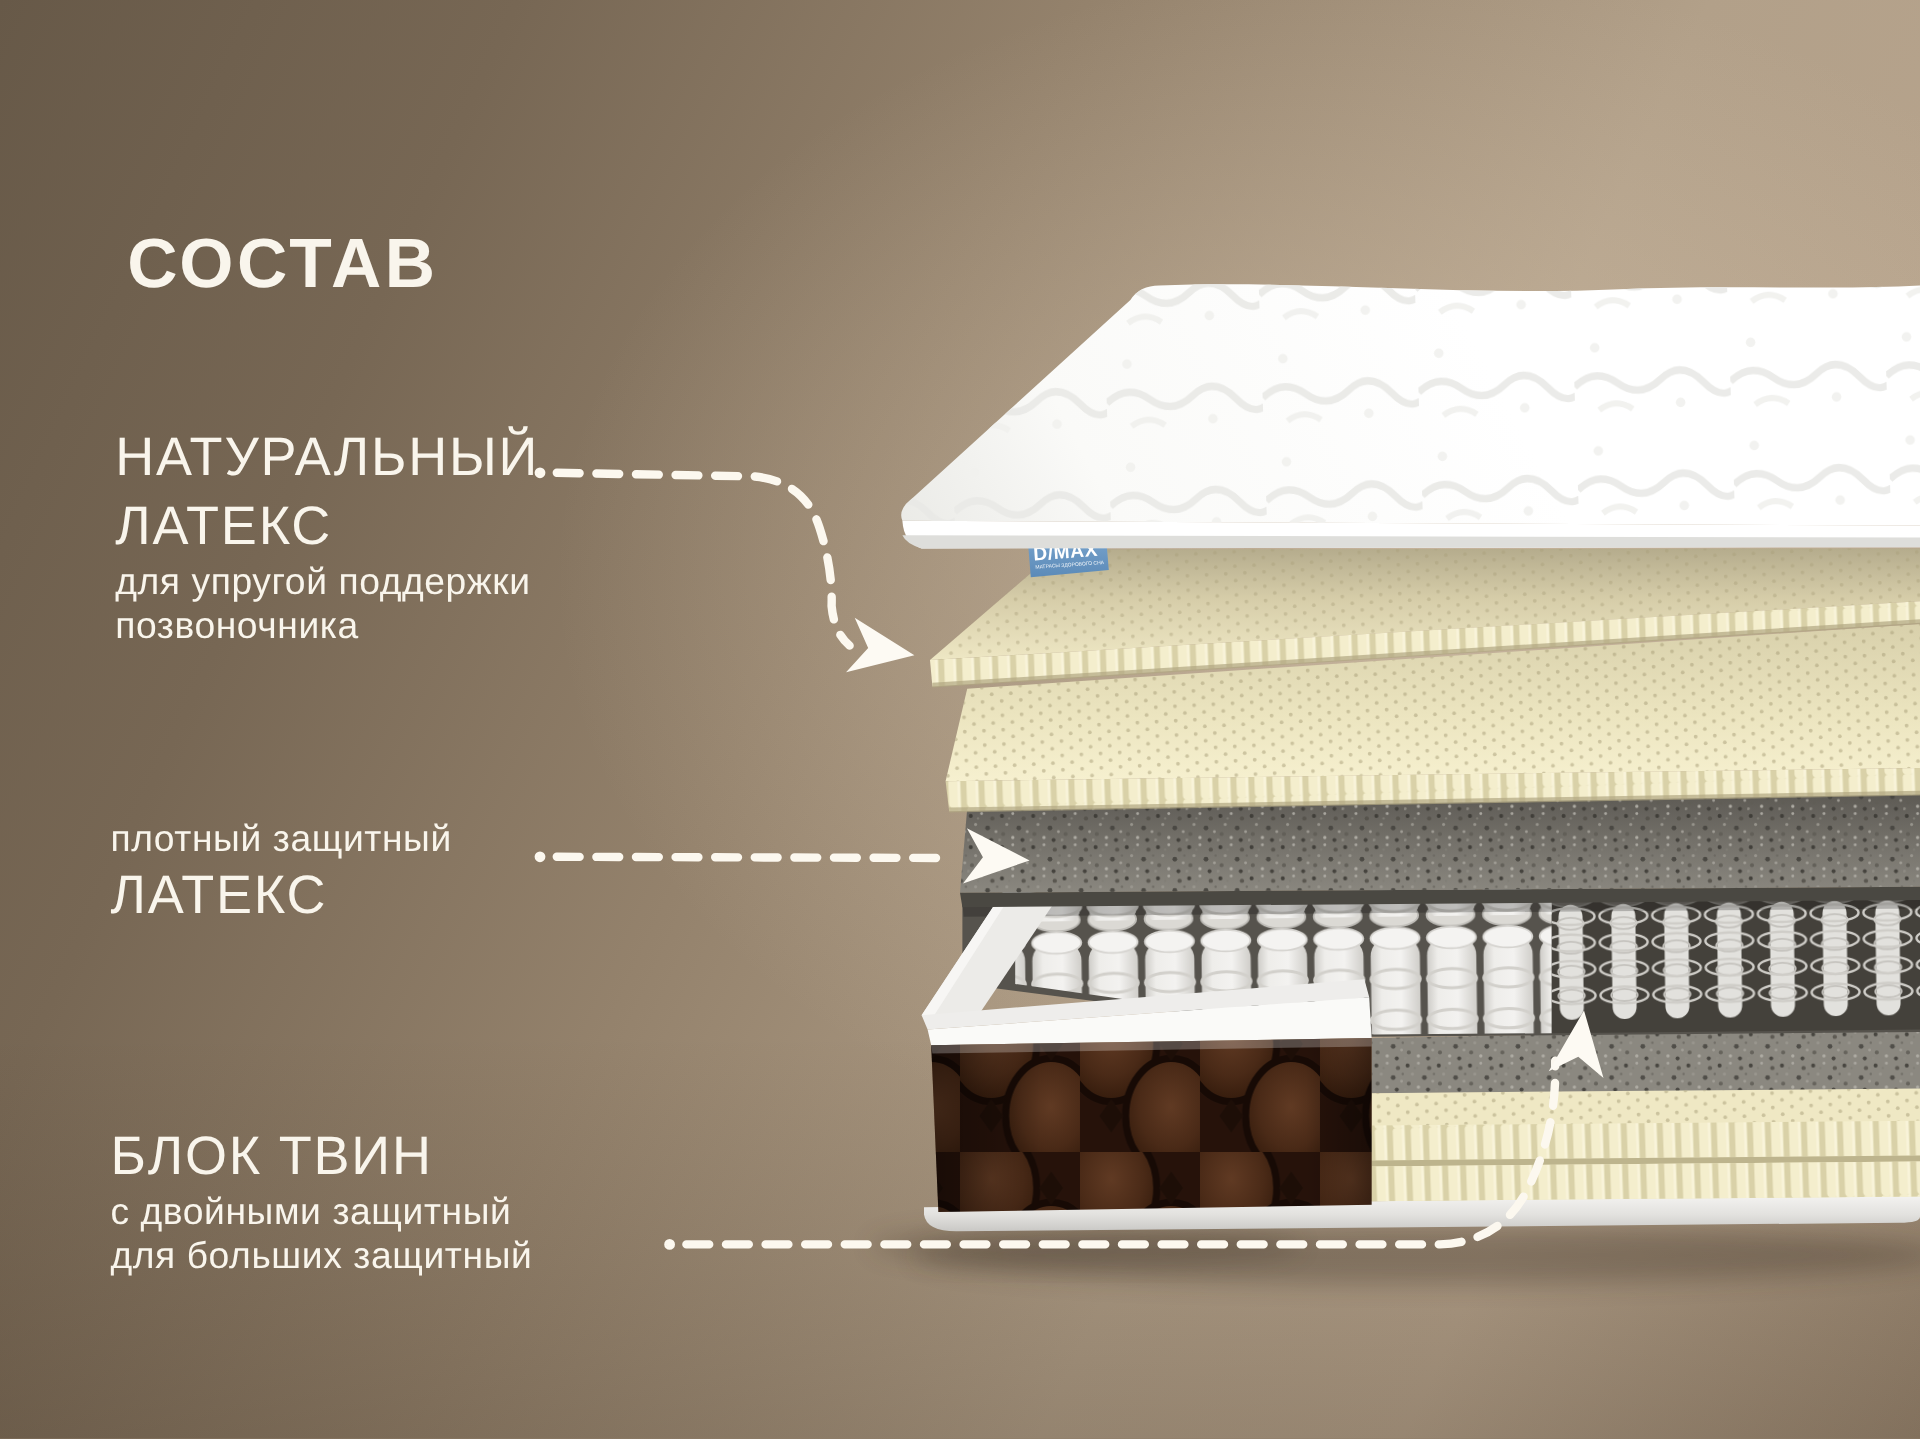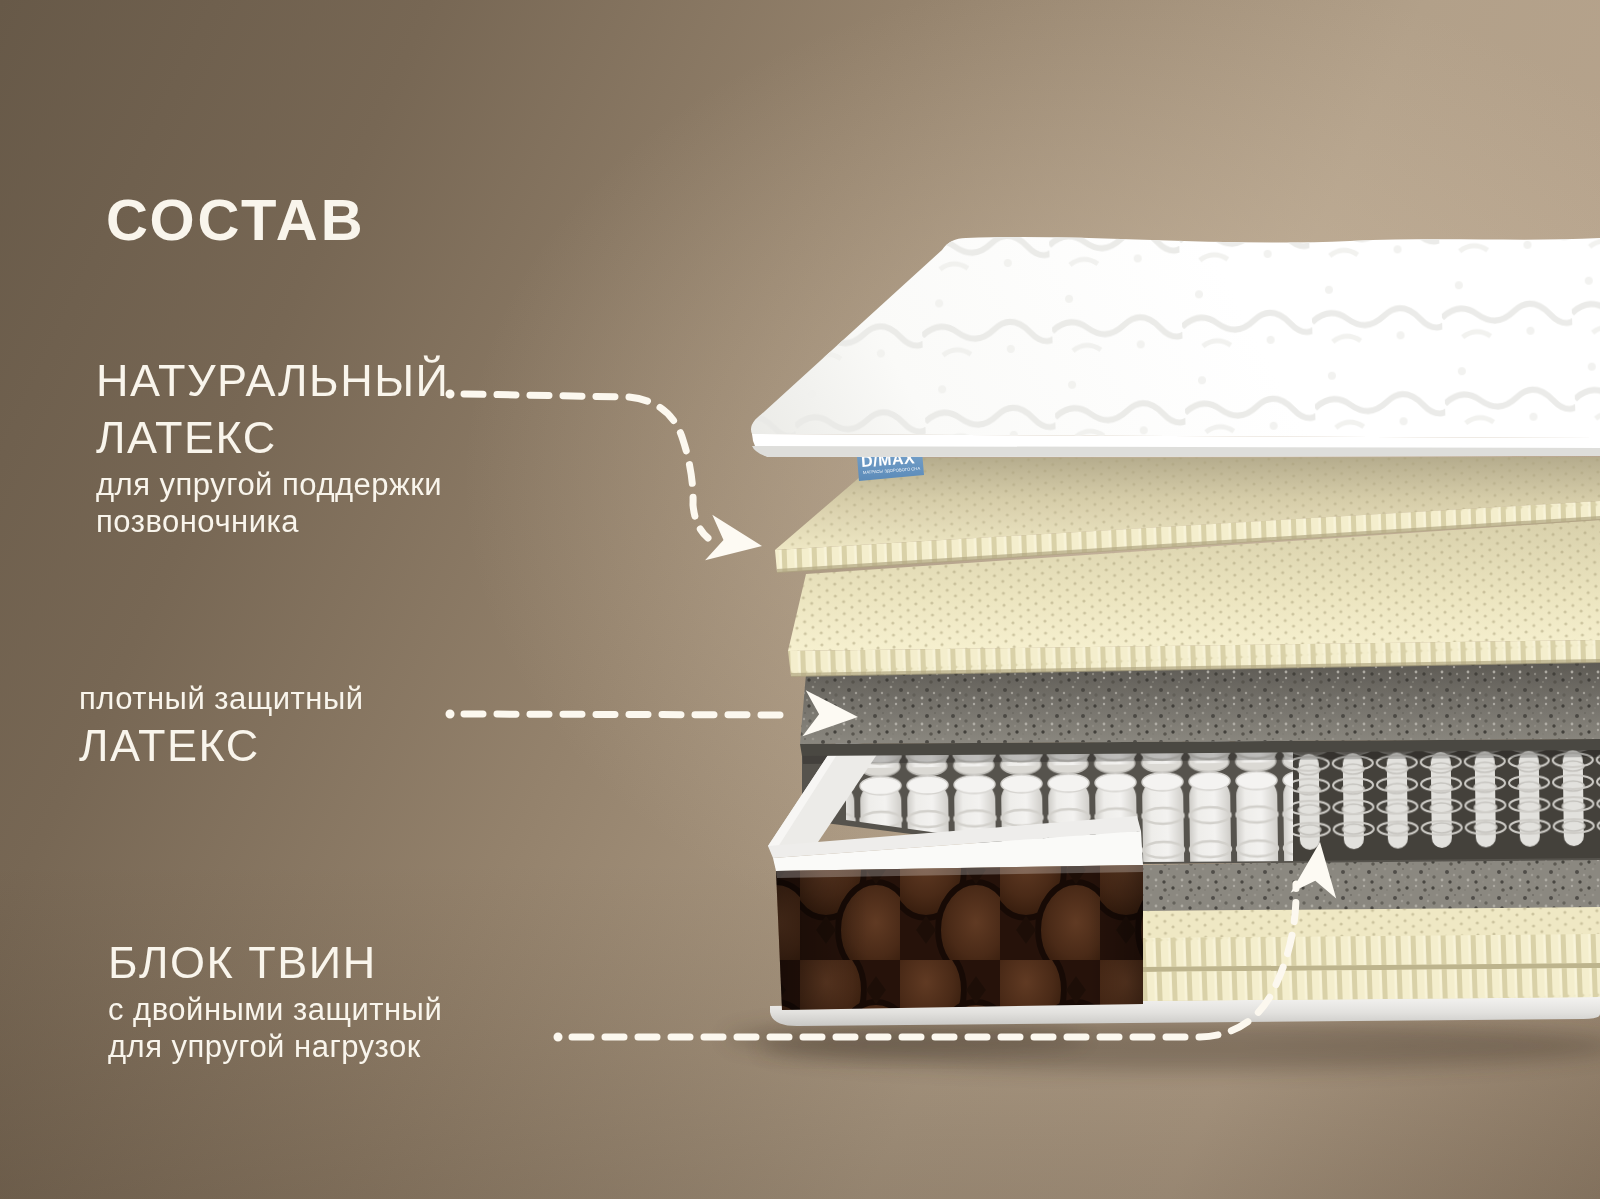--- a/index.html
+++ b/index.html
@@ -233,24 +233,24 @@
 
   <div class="txt" style="left:96px;top:352px;">
     <div class="lbl-big">НАТУРАЛЬНЫЙ</div>
     <div class="lbl-big">ЛАТЕКС</div>
     <div class="lbl-small">для упругой поддержки</div>
     <div class="lbl-small">позвоночника</div>
   </div>
 
   <div class="txt title" style="left:106px;top:186px;">СОСТАВ</div>
 
-  <div class="txt" style="left:79px;top:680px;">
+  <div class="txt" style="left:92px;top:680px;">
     <div class="lbl-small">плотный защитный</div>
     <div class="lbl-big">ЛАТЕКС</div>
   </div>
 
-  <div class="txt" style="left:108px;top:934px;">
+  <div class="txt" style="left:92px;top:934px;">
     <div class="lbl-big">БЛОК ТВИН</div>
     <div class="lbl-small">с двойными защитный</div>
-    <div class="lbl-small">для упругой нагрузок</div>
+    <div class="lbl-small">для больших защитный</div>
   </div>
 
 </div>
 
 </body></html>

